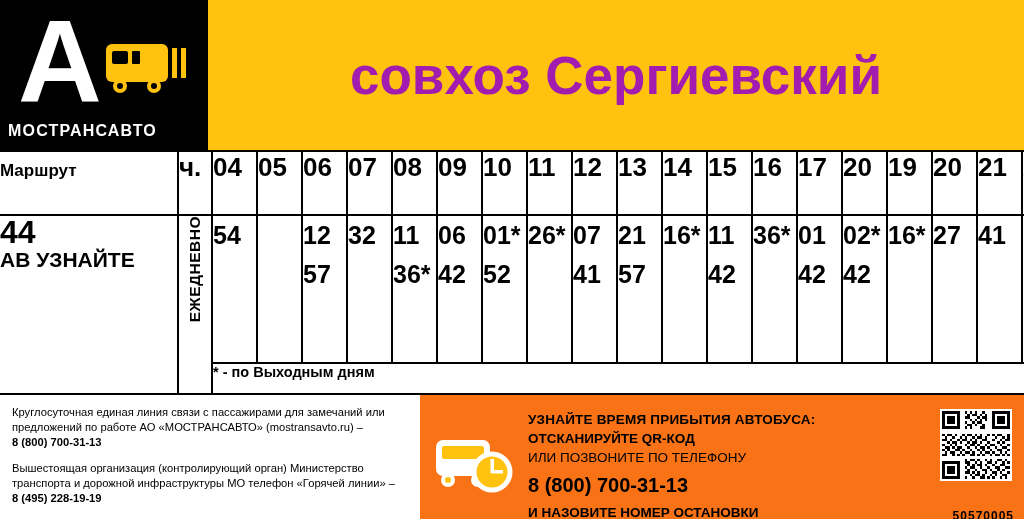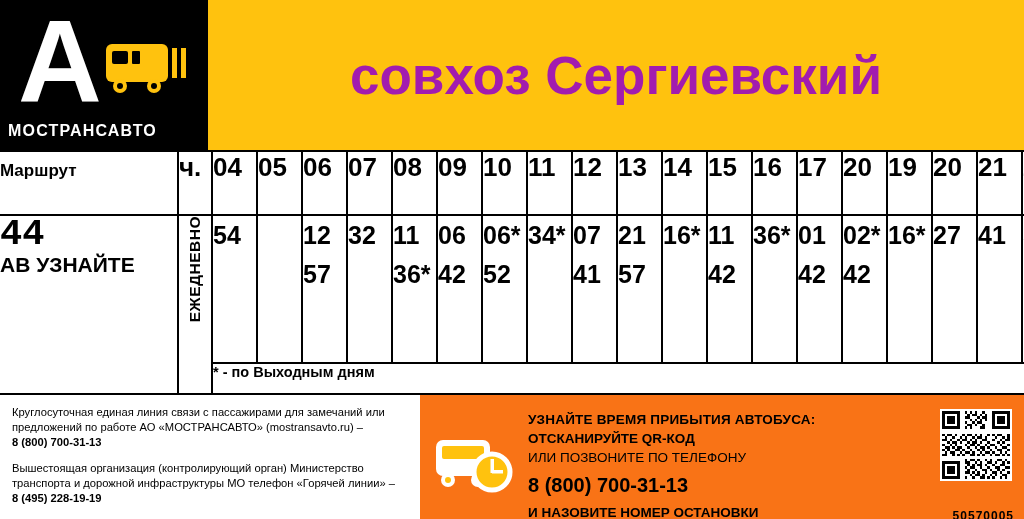--- a/index.html
+++ b/index.html
@@ -57,21 +57,21 @@
   }
   .route-cell {
     width:178px;
     border-left:none !important;
     vertical-align:middle;
     text-align:center;
   }
   .route-label-top {
     font-size:17px; font-weight:bold; padding-top:0px;
   }
-  .route-num { font-size:37px; font-weight:bold; line-height:1.0;font-family:Liberation Mono, monospace; }
+  .route-num { font-size:32px; font-weight:bold; line-height:1.0; }
   .route-sub { font-size:21px; font-weight:bold; letter-spacing:0px; }
 
   .hour-head {
     height:58px; font-size:26px; font-weight:bold; vertical-align:middle;
   }
   .hcol { width:45px; }
   .ch-col { width:34px; }
 
   .daily-cell {
     width:34px; vertical-align:middle;
@@ -200,25 +200,25 @@
         </td>
         <td class="hcol min-cell">
           <span>11</span>
           <span>36*</span>
         </td>
         <td class="hcol min-cell">
           <span>06</span>
           <span>42</span>
         </td>
         <td class="hcol min-cell">
-          <span>06*</span>
+          <span>01*</span>
           <span>52</span>
         </td>
         <td class="hcol min-cell">
-          <span>34*</span>
+          <span>26*</span>
         </td>
         <td class="hcol min-cell">
           <span>07</span>
           <span>41</span>
         </td>
         <td class="hcol min-cell">
           <span>21</span>
           <span>57</span>
         </td>
         <td class="hcol min-cell">

